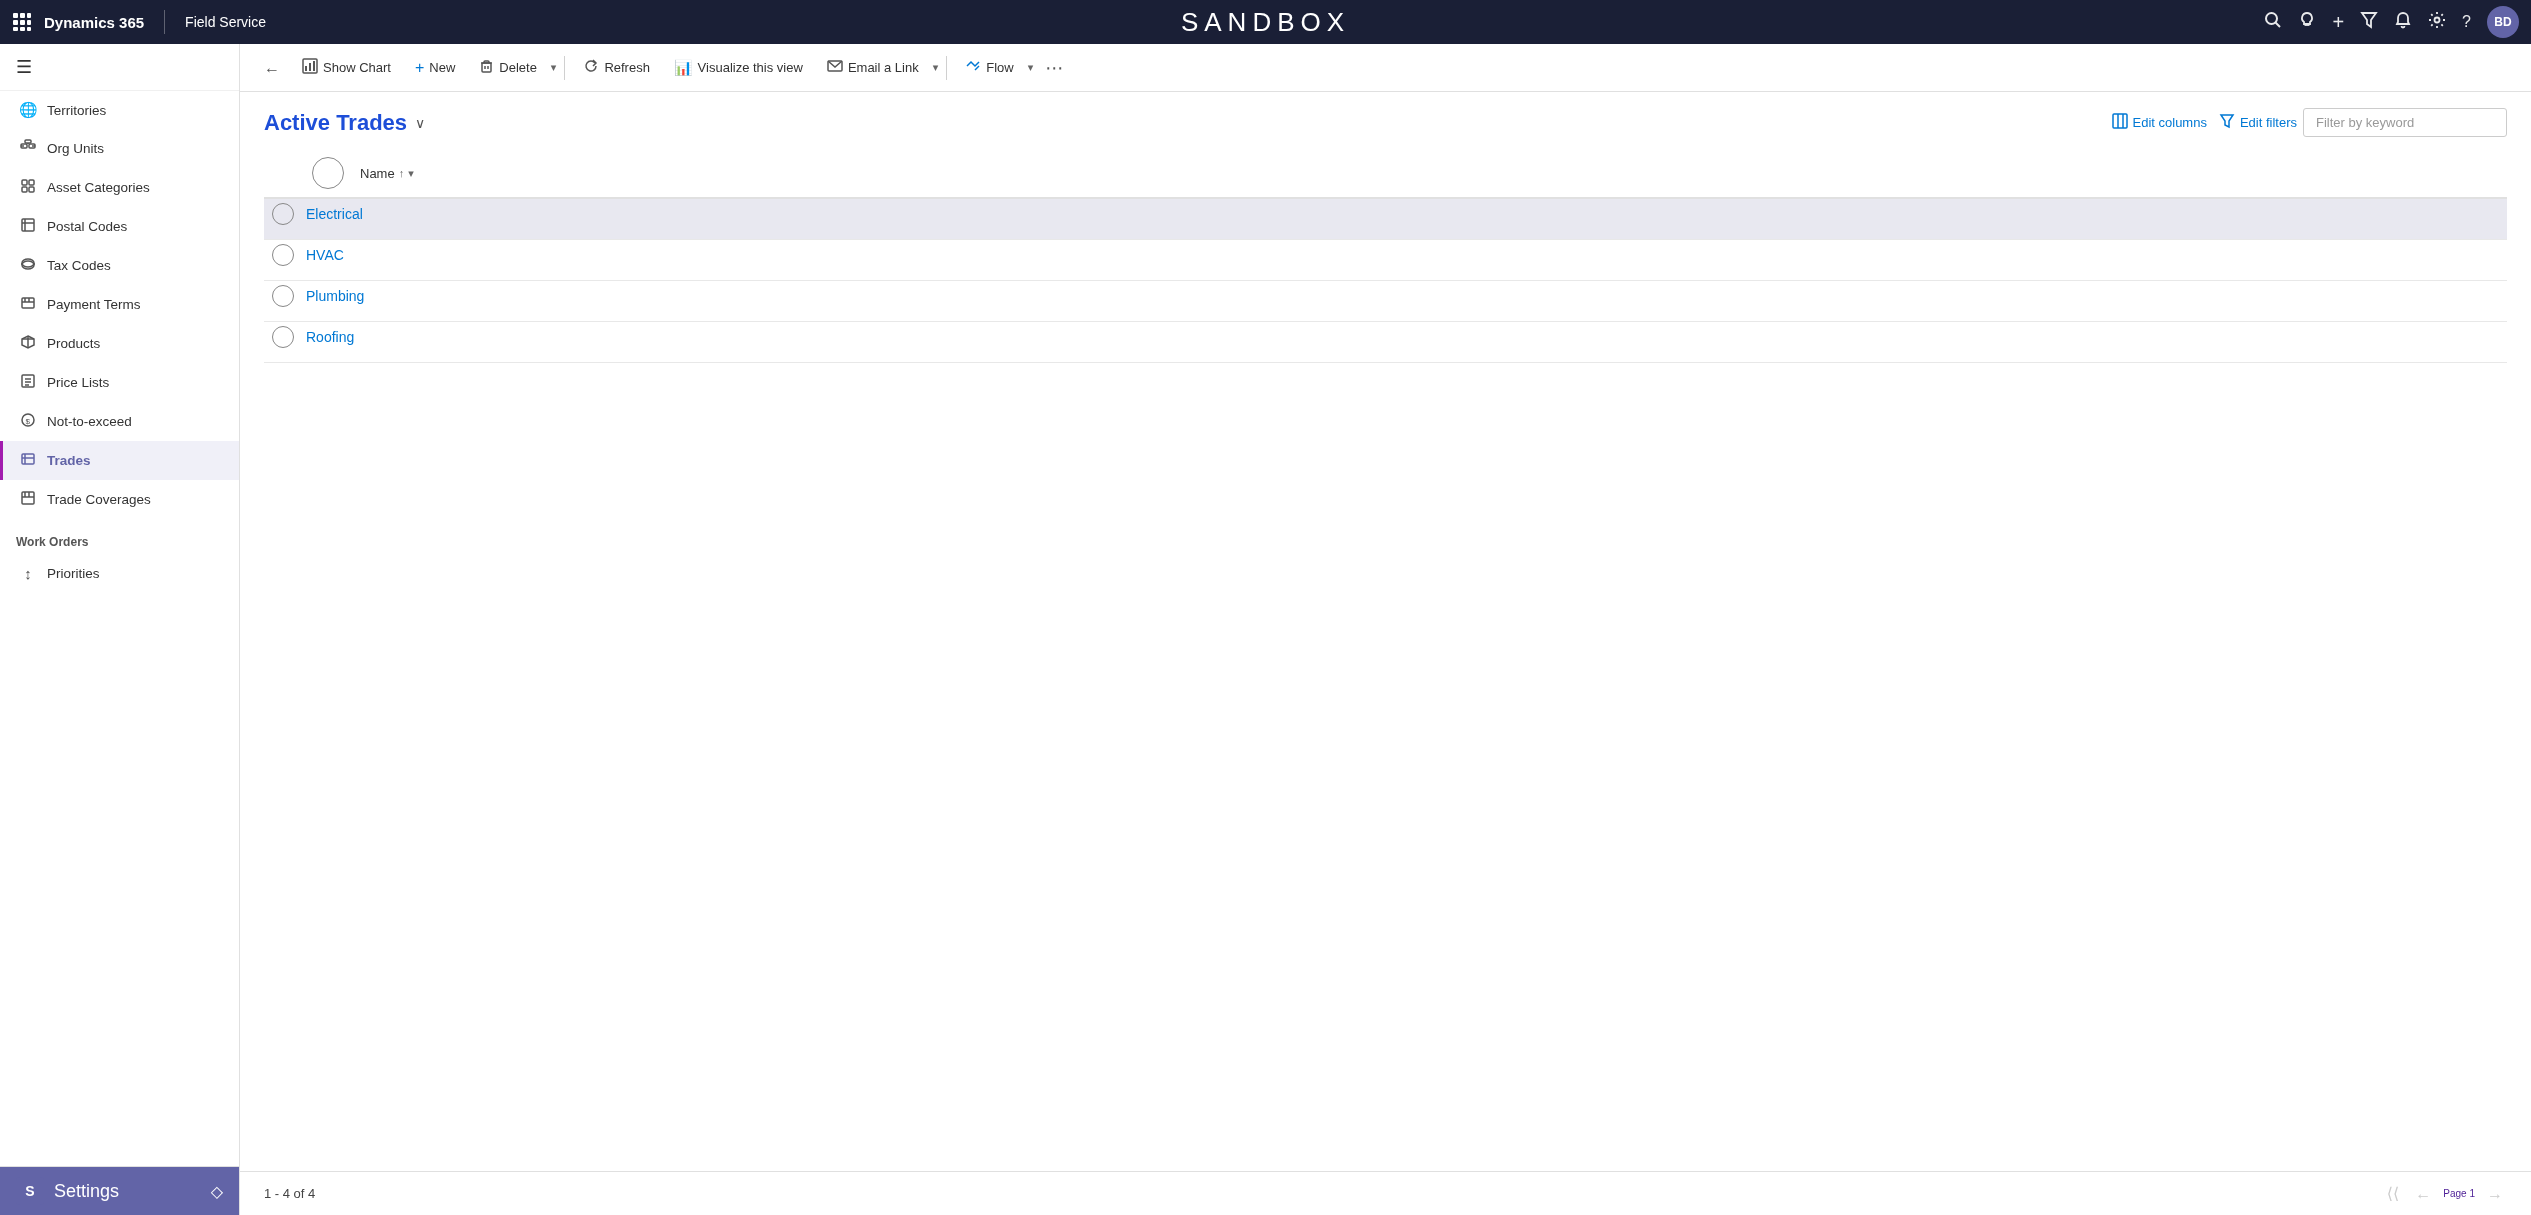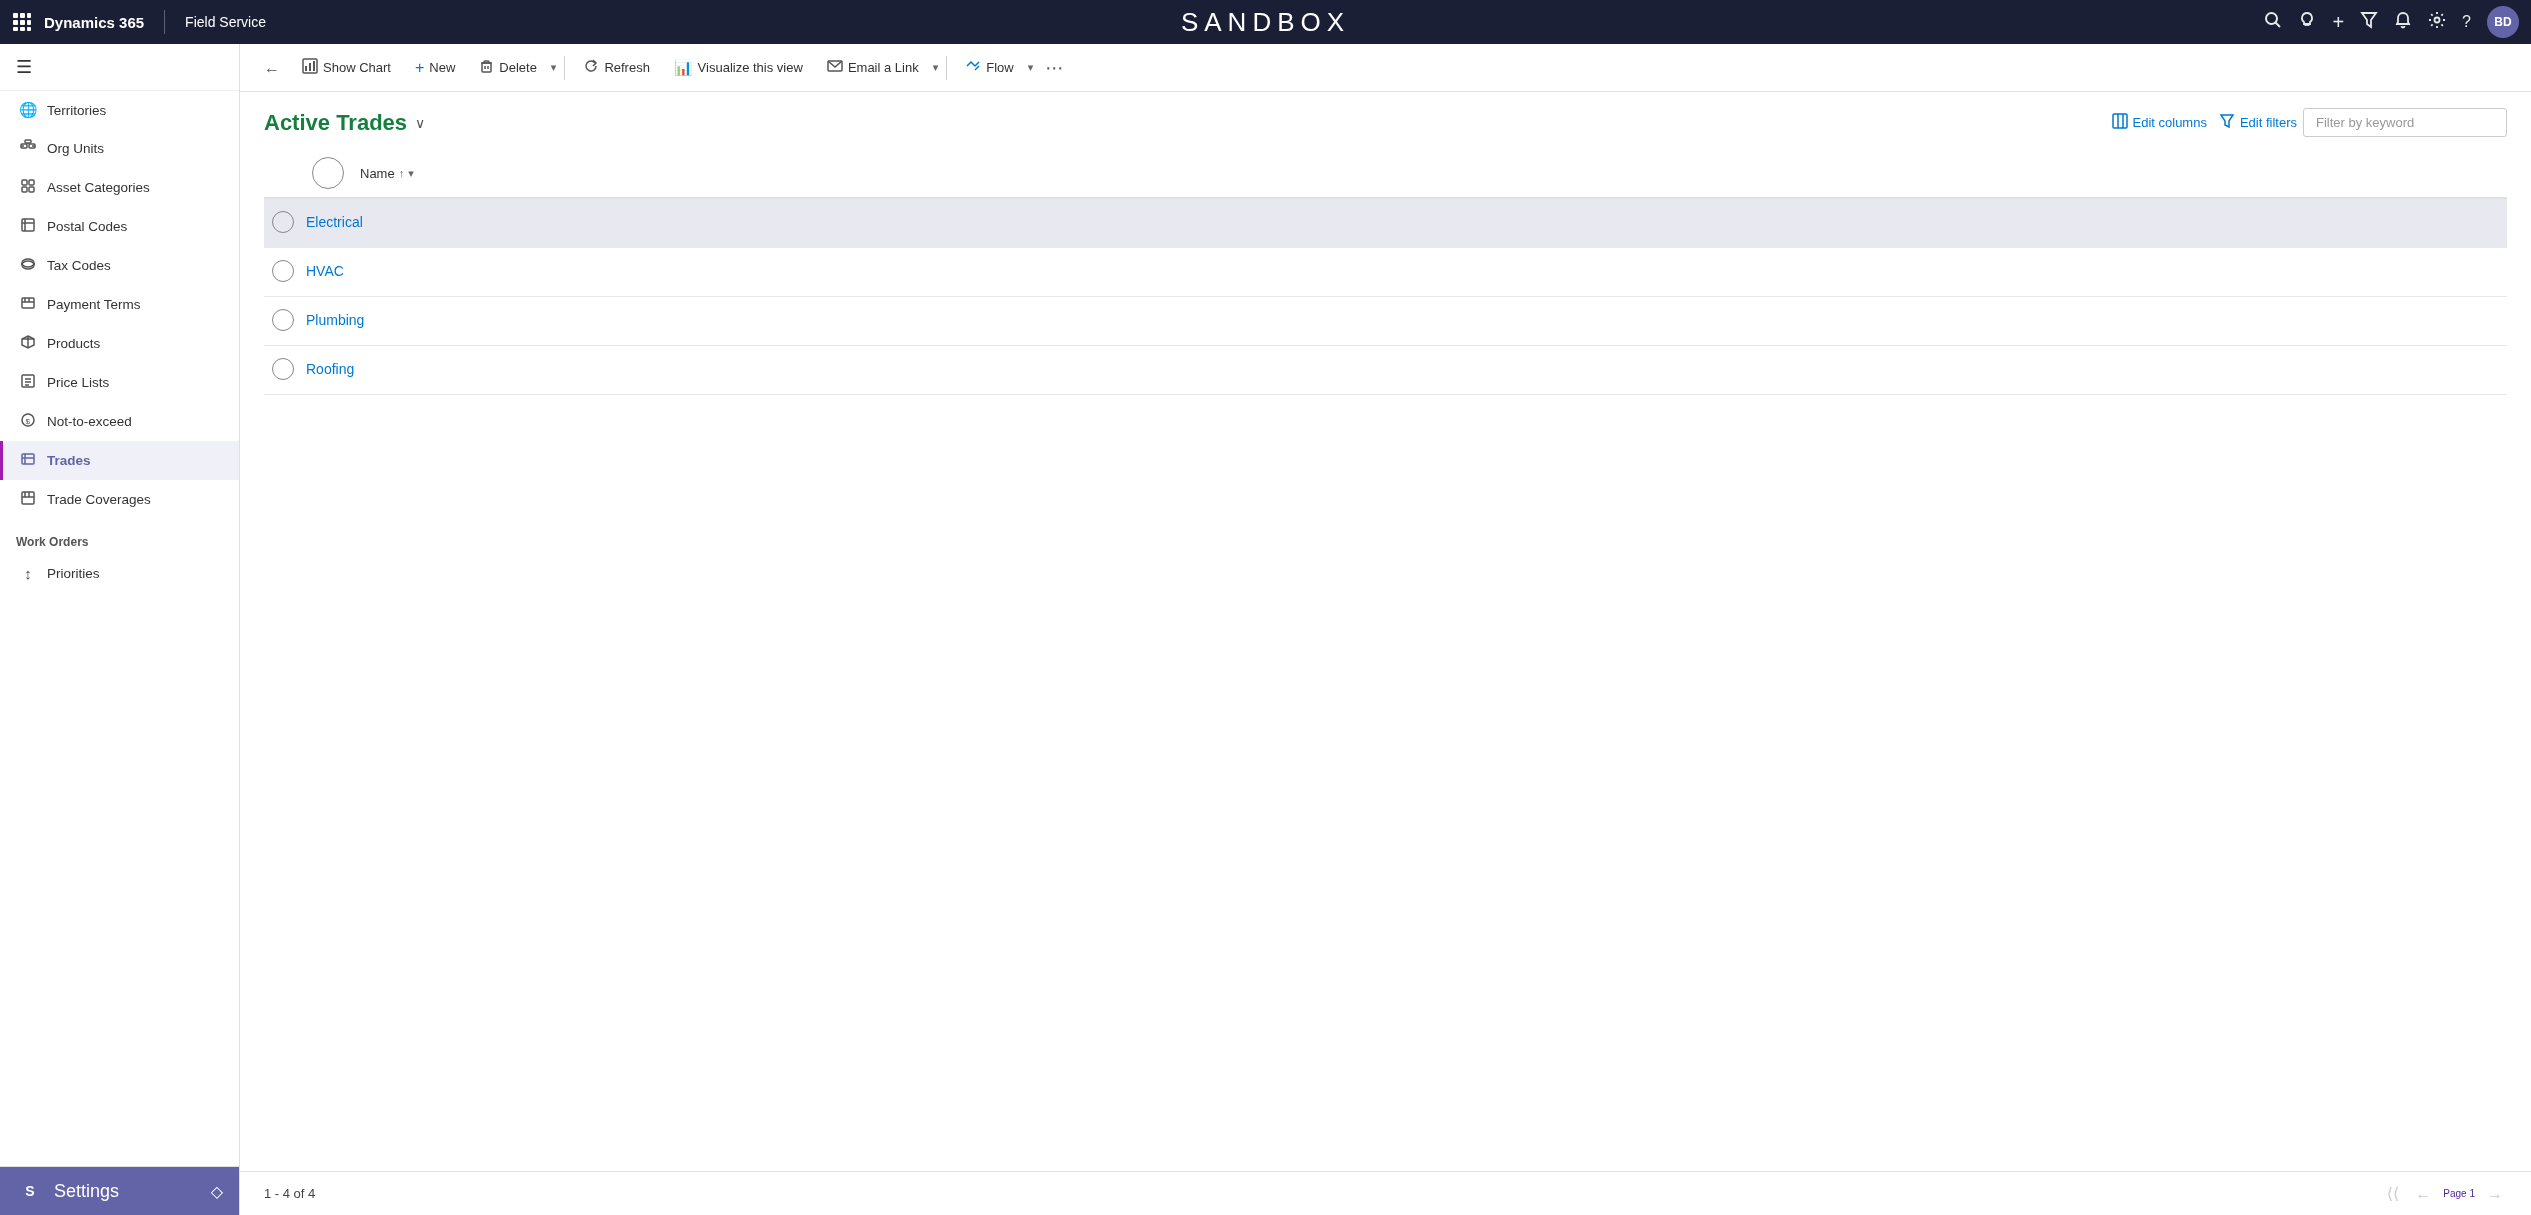--- a/index.html
+++ b/index.html
@@ -236,21 +236,21 @@
       flex-shrink: 0;
     }
     .list-title-area {
       display: flex;
       align-items: center;
       gap: 8px;
     }
     .list-title {
       font-size: 22px;
       font-weight: 700;
-      color: #15803d;
+      color: #1d4ed8;
     }
     .list-title-arrow {
       font-size: 14px;
       color: #555;
       cursor: pointer;
     }
     .list-actions {
       display: flex;
       align-items: center;
     }
@@ -304,21 +304,21 @@
       cursor: pointer;
       flex-shrink: 0;
     }
     .col-sort-icon {
       font-size: 11px;
       color: #666;
     }
     .table-row {
       display: flex;
       align-items: center;
-      padding: 12px 0 14px 8px;
+      padding: 4px 0 14px 8px;
       border-bottom: 1px solid #e8e8e8;
       cursor: pointer;
       gap: 12px;
     }
     .table-row.selected { background: #e8e8f0; }
     .row-radio {
       width: 22px;
       height: 22px;
       border: 1.5px solid #888;
       border-radius: 50%;

